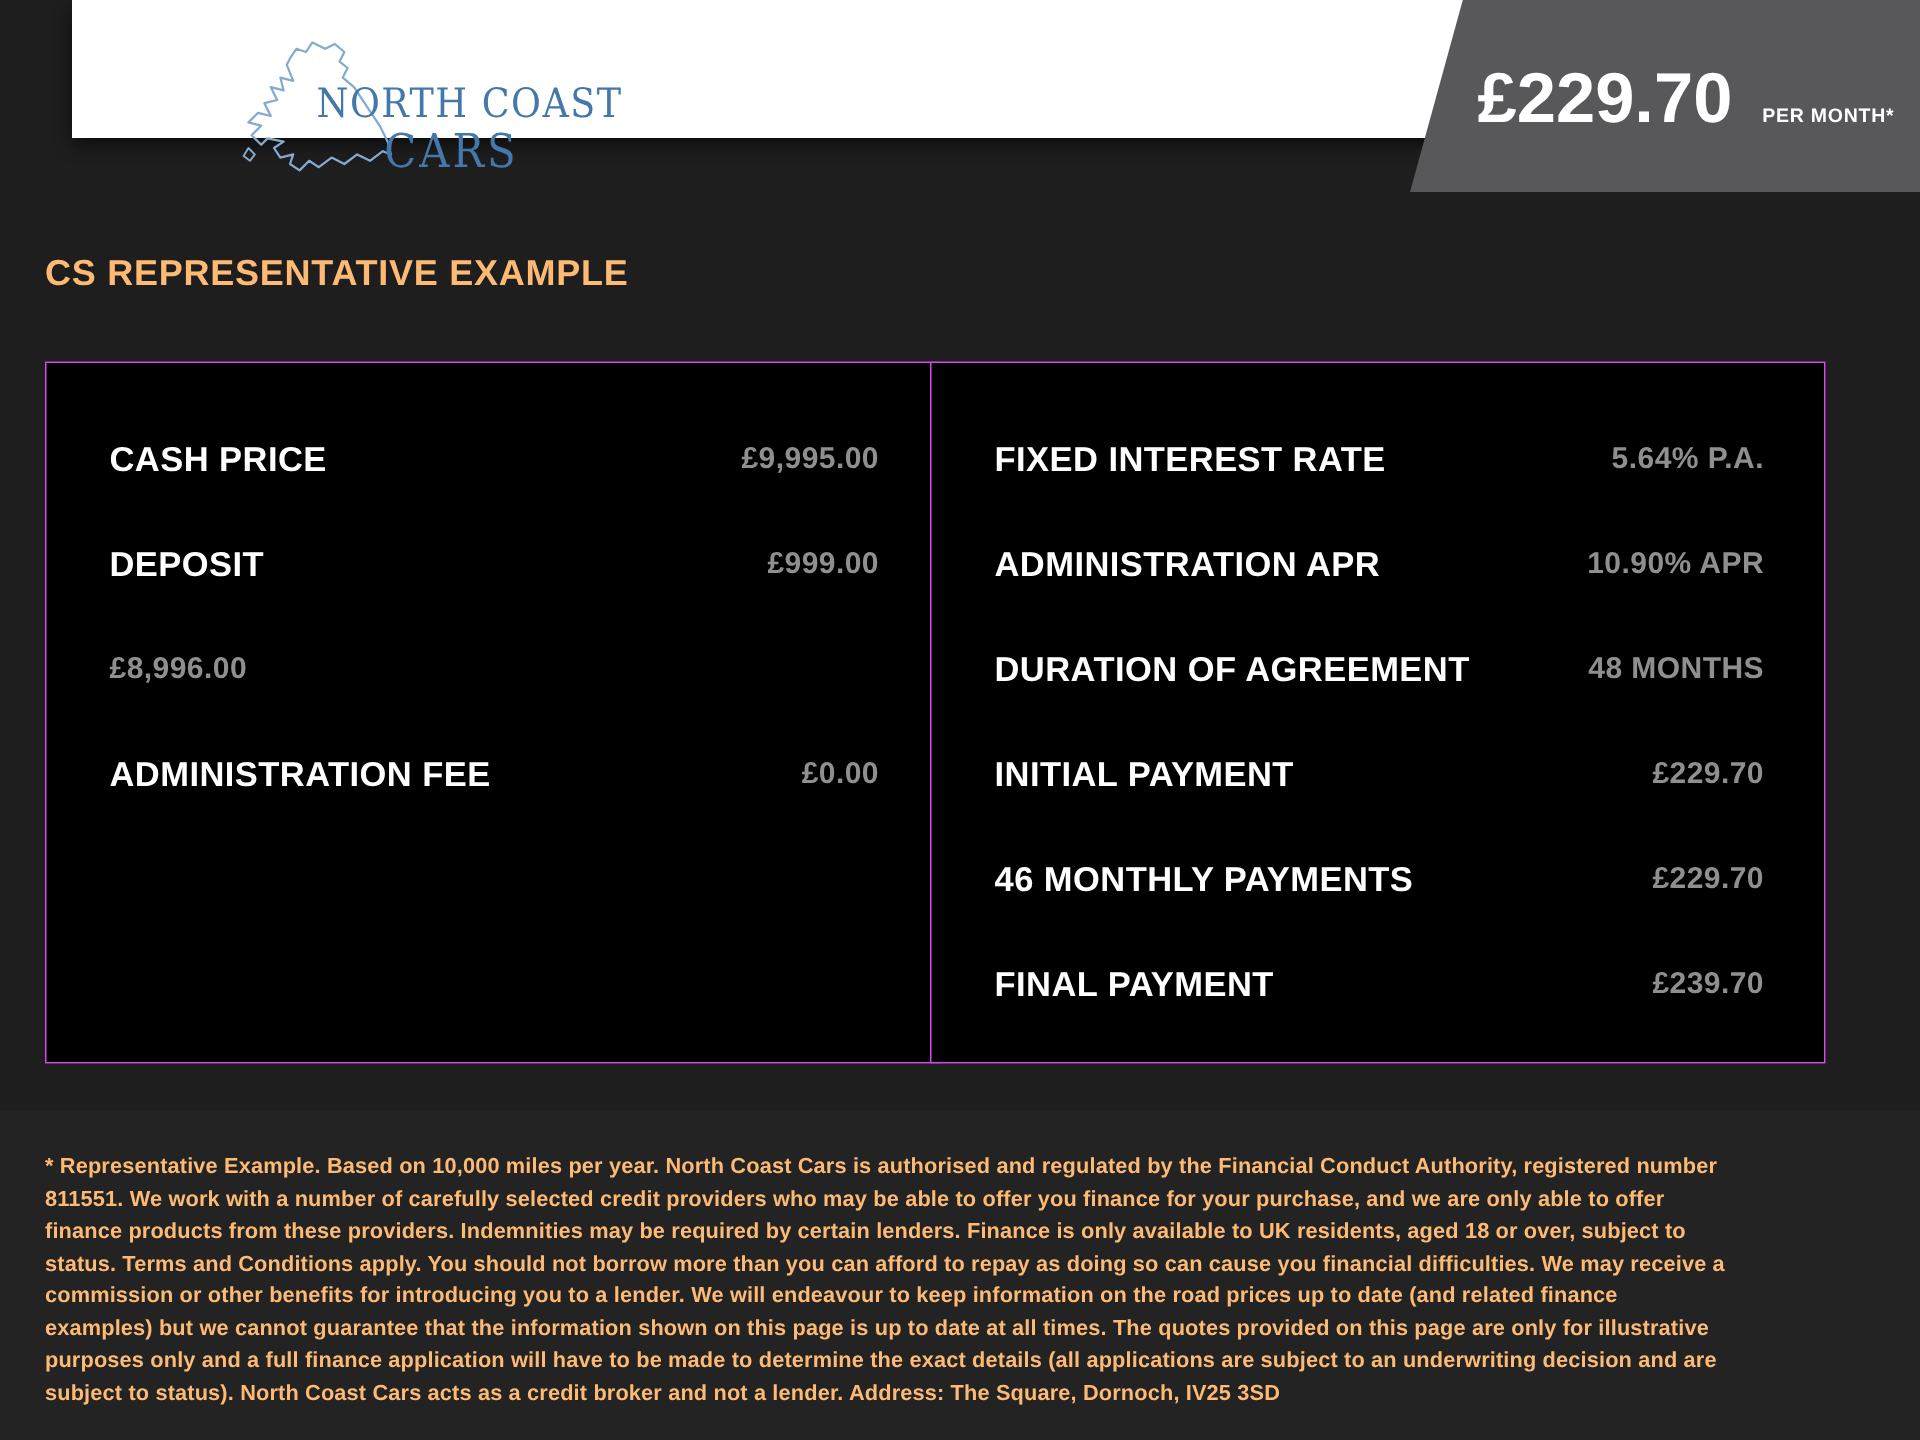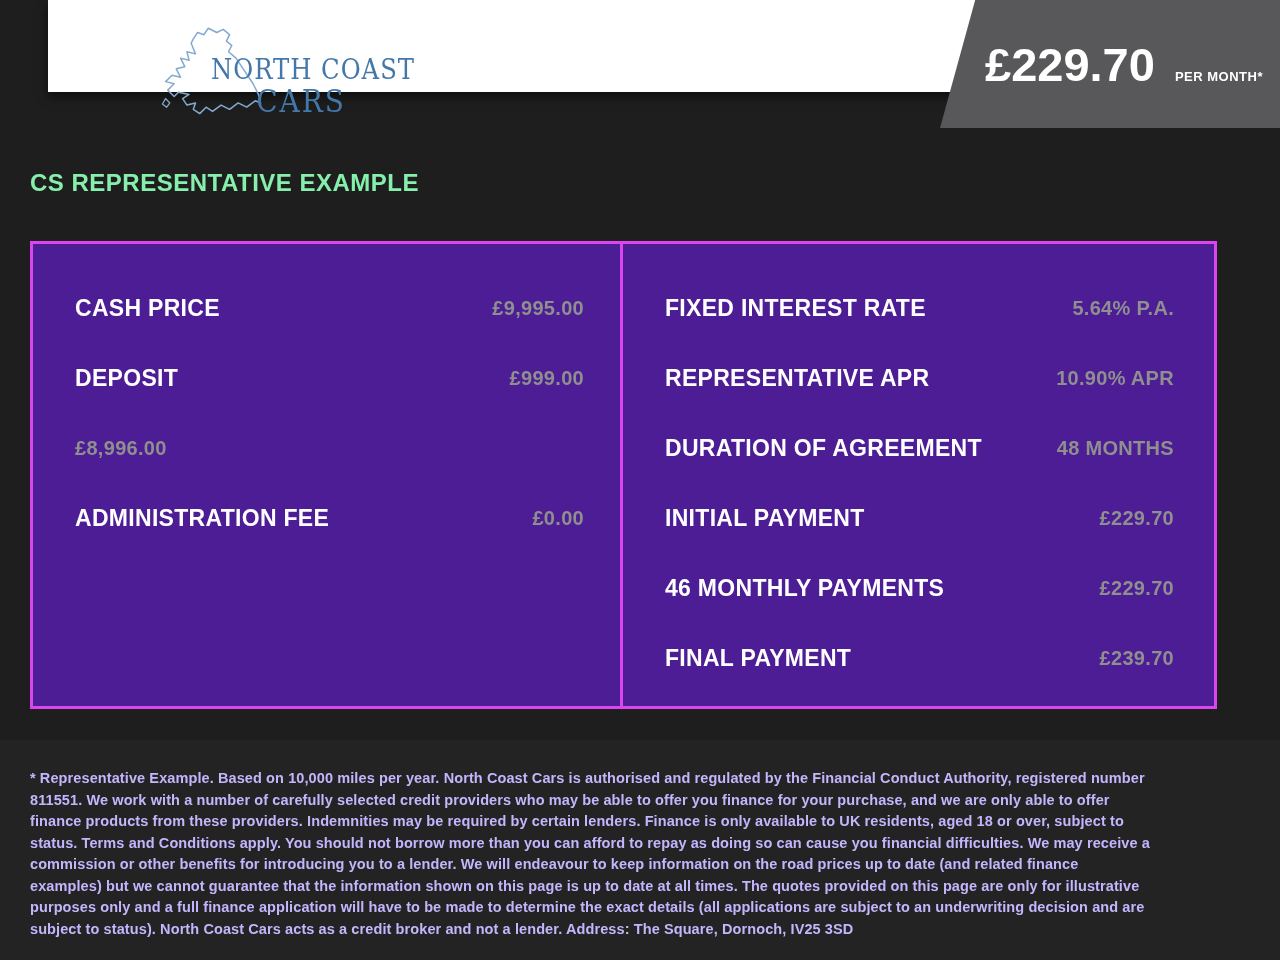--- a/index.html
+++ b/index.html
@@ -32,43 +32,43 @@
     display:flex;align-items:center;
   }
   .price-tag-inner{
     margin-left:57px;display:flex;align-items:baseline;gap:20px;color:#fff;
   }
   .price-amount{font-size:47px;font-weight:700;letter-spacing:0px;}
   .price-period{font-size:13px;font-weight:700;letter-spacing:0.5px;}
   
   .page-title{
     position:absolute;left:30px;top:169px;
-    color:#86efac;font-size:24px;font-weight:700;letter-spacing:0.5px;
+    color:#fdba74;font-size:24px;font-weight:700;letter-spacing:0.5px;
   }
   .panel{
     position:absolute;top:241px;width:597px;height:468px;
-    background:#4c1d95;border:3px solid #d946ef;box-sizing:border-box;
+    background:#000000;border:1px solid #d946ef;box-sizing:border-box;
     padding-top:29px;
   }
   .panel-left{left:30px;}
   .panel-right{left:620px;}
   .frow{
     height:70px;display:flex;align-items:center;justify-content:space-between;
     padding:0 40px 0 42px;
   }
   .frow .lbl{color:#ffffff;font-size:23px;font-weight:700;letter-spacing:0.3px;white-space:nowrap;}
   .frow .val{color:#8f8f8f;font-size:20px;font-weight:700;letter-spacing:0.3px;white-space:nowrap;text-align:right;}
   
   .footer{
     position:absolute;left:0;top:740px;width:1280px;height:220px;
     background:#232323;
   }
   .disclaimer{
     position:absolute;left:30px;top:28px;width:1122px;
-    color:#c4b5fd;font-size:14.5px;font-weight:700;line-height:21.5px;
+    color:#fdba74;font-size:14.5px;font-weight:700;line-height:21.5px;
     letter-spacing:0.1px;
   }
 </style>
 </head>
 <body>
 
 <div class="screen">
 
   <div class="header">
 
@@ -110,21 +110,21 @@
       <span class="val">£0.00</span>
     </div>
   </div>
 
   <div class="panel panel-right">
     <div class="frow">
       <span class="lbl">FIXED INTEREST RATE</span>
       <span class="val">5.64% P.A.</span>
     </div>
     <div class="frow">
-      <span class="lbl">REPRESENTATIVE APR</span>
+      <span class="lbl">ADMINISTRATION APR</span>
       <span class="val">10.90% APR</span>
     </div>
     <div class="frow">
       <span class="lbl">DURATION OF AGREEMENT</span>
       <span class="val">48 MONTHS</span>
     </div>
     <div class="frow">
       <span class="lbl">INITIAL PAYMENT</span>
       <span class="val">£229.70</span>
     </div>

